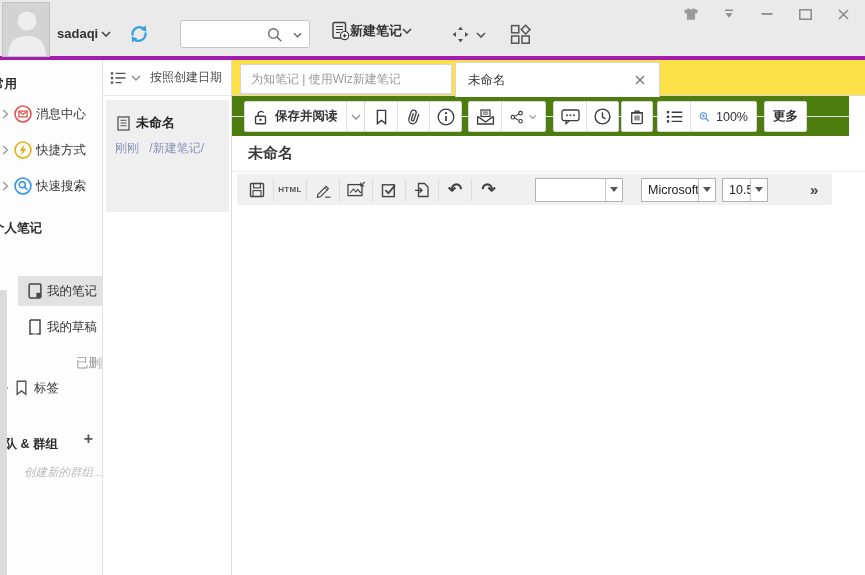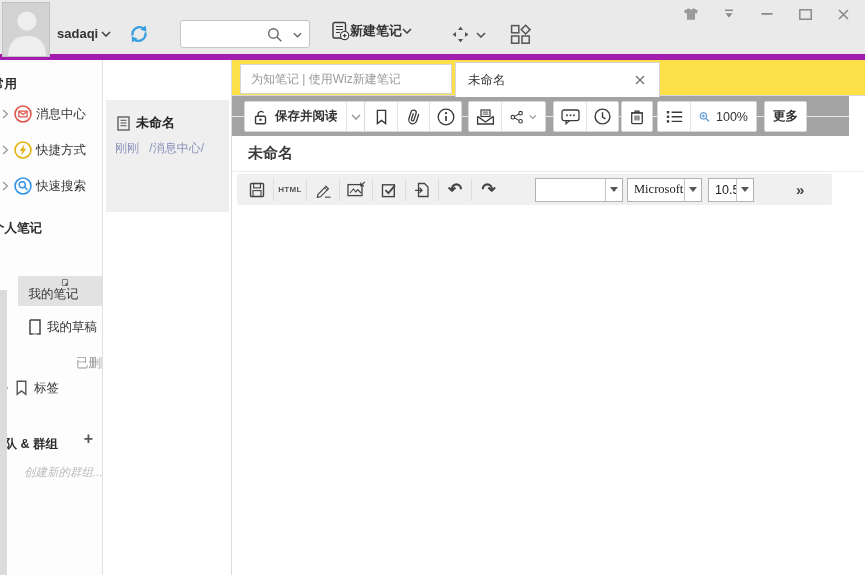--- a/index.html
+++ b/index.html
@@ -2,21 +2,21 @@
 <html><head>
 <meta charset="utf-8">
 <style>
   * { margin:0; padding:0; box-sizing:border-box; }
   html,body { width:865px; height:575px; overflow:hidden; }
   body { font-family:"Liberation Sans", sans-serif; background:#fff; color:#333; }
   #app { position:relative; width:865px; height:575px; background:#fff; }
   .ic { display:block; }
 
   
-  .topbar { position:absolute; top:0; left:0; right:0; height:60px; background:#ebeaea; border-bottom:6px solid #a21caf; z-index:10; }
+  .topbar { position:absolute; top:0; left:0; right:0; height:60px; background:#ebeaea; border-bottom:4px solid #a21caf; z-index:10; }
   .avatar { position:absolute; left:2px; top:2px; width:48px; height:55px; background:#d4d3d3; border:1px solid #c3c2c2; overflow:hidden; }
   .username { position:absolute; left:57px; top:26px; font-size:13px; font-weight:700; color:#333; }
   .uchev { position:absolute; left:101px; top:31px; }
   .sync { position:absolute; left:128px; top:23px; cursor:pointer; }
   .searchbox { position:absolute; left:180px; top:20px; width:130px; height:28px; background:#fff; border:1px solid #c6c5c5; border-radius:3px; }
   .searchbox input { position:absolute; left:6px; top:3px; width:88px; height:20px; border:none; outline:none; font-size:12px; background:transparent; }
   .search-mag { position:absolute; right:26px; top:6px; }
   .search-chev { position:absolute; right:7px; top:11px; }
   .newnote { position:absolute; left:330px; top:21px; display:flex; align-items:center; gap:0; cursor:pointer; }
   .newnote .lbl { font-size:13px; font-weight:700; color:#333; }
@@ -47,21 +47,21 @@
 
   
   .main { position:absolute; left:232px; top:60px; right:0; bottom:0; background:#fff; }
   .tabbar { position:absolute; left:0; right:0; top:0; height:36px; background:#fde047; border-bottom:1px solid #d8d7d7; }
   .tab { position:absolute; background:#fff; display:flex; align-items:center; cursor:pointer; }
   .tab.inactive { left:8px; top:4px; width:212px; height:30px; border:1px solid #d6d5d5; color:#9a9a9a; font-size:12px; padding:0 10px; }
   .tab.active { left:223px; top:2px; width:205px; height:35px; border:1px solid #d6d5d5; border-bottom:none; color:#333; font-size:12.5px; padding:0 12px; z-index:3; }
   .tab .tlabel { flex:1; white-space:nowrap; overflow:hidden; }
   .tab-close { width:14px; height:14px; display:flex; align-items:center; justify-content:center; cursor:pointer; }
 
-  .note-toolbar { position:absolute; left:0; right:16px; top:36px; height:40px; background:#a3a3a3;text-decoration:underline; }
+  .note-toolbar { position:absolute; left:0; right:16px; top:36px; height:40px; background:#4d7c0f;text-decoration:underline; }
   .note-toolbar::before { content:""; position:absolute; left:0; right:0; top:20px; height:1px; background:#e6e5e5; }
   .btn-group { position:absolute; top:5px; height:31px; background:#fff; border:1px solid #d9d8d8; border-radius:2px; display:flex; align-items:stretch; z-index:2; }
   .bcell { display:flex; align-items:center; justify-content:center; width:32px; border-left:1px solid #e4e3e3; cursor:pointer; }
   .bcell:first-child { border-left:none; }
   .bcell.wide { width:auto; padding:0 8px; gap:6px; }
   .bcell .txt { font-size:12.5px; font-weight:700; color:#333; white-space:nowrap; }
   .bcell.chev { width:19px; }
 
   .title-row { position:absolute; left:0; right:0; top:76px; height:36px; border-bottom:1px solid #ececec; display:flex; align-items:center; }
   .note-title { font-size:15px; font-weight:700; color:#3a3a3a; margin-left:16px; }
@@ -218,21 +218,21 @@
       </svg>
       <span class="sb-label" style="margin-left:4px;">快速搜索</span>
     </div>
 
     <div class="sb-row" style="top:156px;">
       <span class="sb-header">个人笔记</span>
     </div>
 
 
     <div class="sel-bg"></div>
-    <div class="sb-row" style="top:219px;flex-direction:column;">
+    <div class="sb-row" style="top:219px;">
       <svg class="ic" style="margin-left:28px;" width="14" height="16" viewBox="0 0 13 15">
         <rect x="1" y="1" width="11" height="13" rx="1" fill="none" stroke="#444" stroke-width="1.4"></rect>
         <polygon points="7.8,13.6 7.8,9.2 11.6,9.2 11.6,13.6" fill="#444"></polygon>
       </svg>
       <span class="sb-label" style="margin-left:5px;">我的笔记</span>
     </div>
 
     <div class="sb-row" style="top:255px;font-family:Liberation Mono, monospace;">
       <svg class="ic" style="margin-left:28px;" width="14" height="16" viewBox="0 0 13 15">
         <path d="M1.8 1h9.4v13H8.5M4.5 14H1.8V1" fill="none" stroke="#444" stroke-width="1.4"></path>
@@ -263,31 +263,43 @@
     <div class="sb-row" style="top:372px;">
       <span class="sb-header">团队 &amp; 群组</span>
       <span class="plus-btn">+</span>
     </div>
 
     <div class="create-group">创建新的群组...</div>
     <div class="left-strip"></div>
   </div>
 
   <div class="notelist">
+    <div class="nl-header">
+      <svg class="ic" style="margin-left:7px;" width="17" height="14" viewBox="0 0 17 14">
+        <rect x="0.8" y="1.2" width="2.4" height="2.4" fill="#555"></rect>
+        <rect x="0.8" y="5.8" width="2.4" height="2.4" fill="#555"></rect>
+        <rect x="0.8" y="10.4" width="2.4" height="2.4" fill="#555"></rect>
+        <path d="M5.5 2.4h10M5.5 7h10M5.5 11.6h6" stroke="#555" stroke-width="1.4"></path>
+      </svg>
+      <svg class="ic" style="margin-left:4px;" width="10" height="6" viewBox="0 0 10 6">
+          <path d="M1 1l4 4 4-4" fill="none" stroke="#888" stroke-width="1.4"></path>
+        </svg>
+      <span class="nl-sort-label">按照创建日期</span>
+    </div>
     <div class="nl-item">
       <div class="nl-item-title">
         <svg class="ic" width="13" height="15" viewBox="0 0 13 15">
           <rect x="1" y="1" width="11" height="13" fill="none" stroke="#555" stroke-width="1.3"></rect>
           <path d="M3.5 4.3h6M3.5 7h6M3.5 9.7h6" stroke="#555" stroke-width="1"></path>
         </svg>
         <span>未命名</span>
       </div>
       <div class="nl-item-meta">
         <span class="t">刚刚</span>
-        <span>/消息中心/</span>
+        <span>/新建笔记/</span>
       </div>
     </div>
   </div>
 
   <div class="main">
 
     <div class="tabbar">
       <div class="tab inactive">
         <span class="tlabel">为知笔记 | 使用Wiz新建笔记</span>
       </div>
@@ -462,21 +474,21 @@
       <div class="ecell noborder">
         <span class="uglyph">↷</span>
       </div>
 
       <div class="dd" style="width:88px; margin-left:30px;">
         <span class="val"></span>
         <span class="arr">
             <span class="tri"></span>
           </span>
       </div>
-      <div class="dd" style="width:75px; margin-left:4px;font-family:Liberation Serif, serif;">
+      <div class="dd" style="width:75px; margin-left:18px;">
         <span class="val">Microsoft</span>
         <span class="arr">
             <span class="tri"></span>
           </span>
       </div>
       <div class="dd" style="width:46px; margin-left:6px;">
         <span class="val">10.5</span>
         <span class="arr">
             <span class="tri"></span>
           </span>

